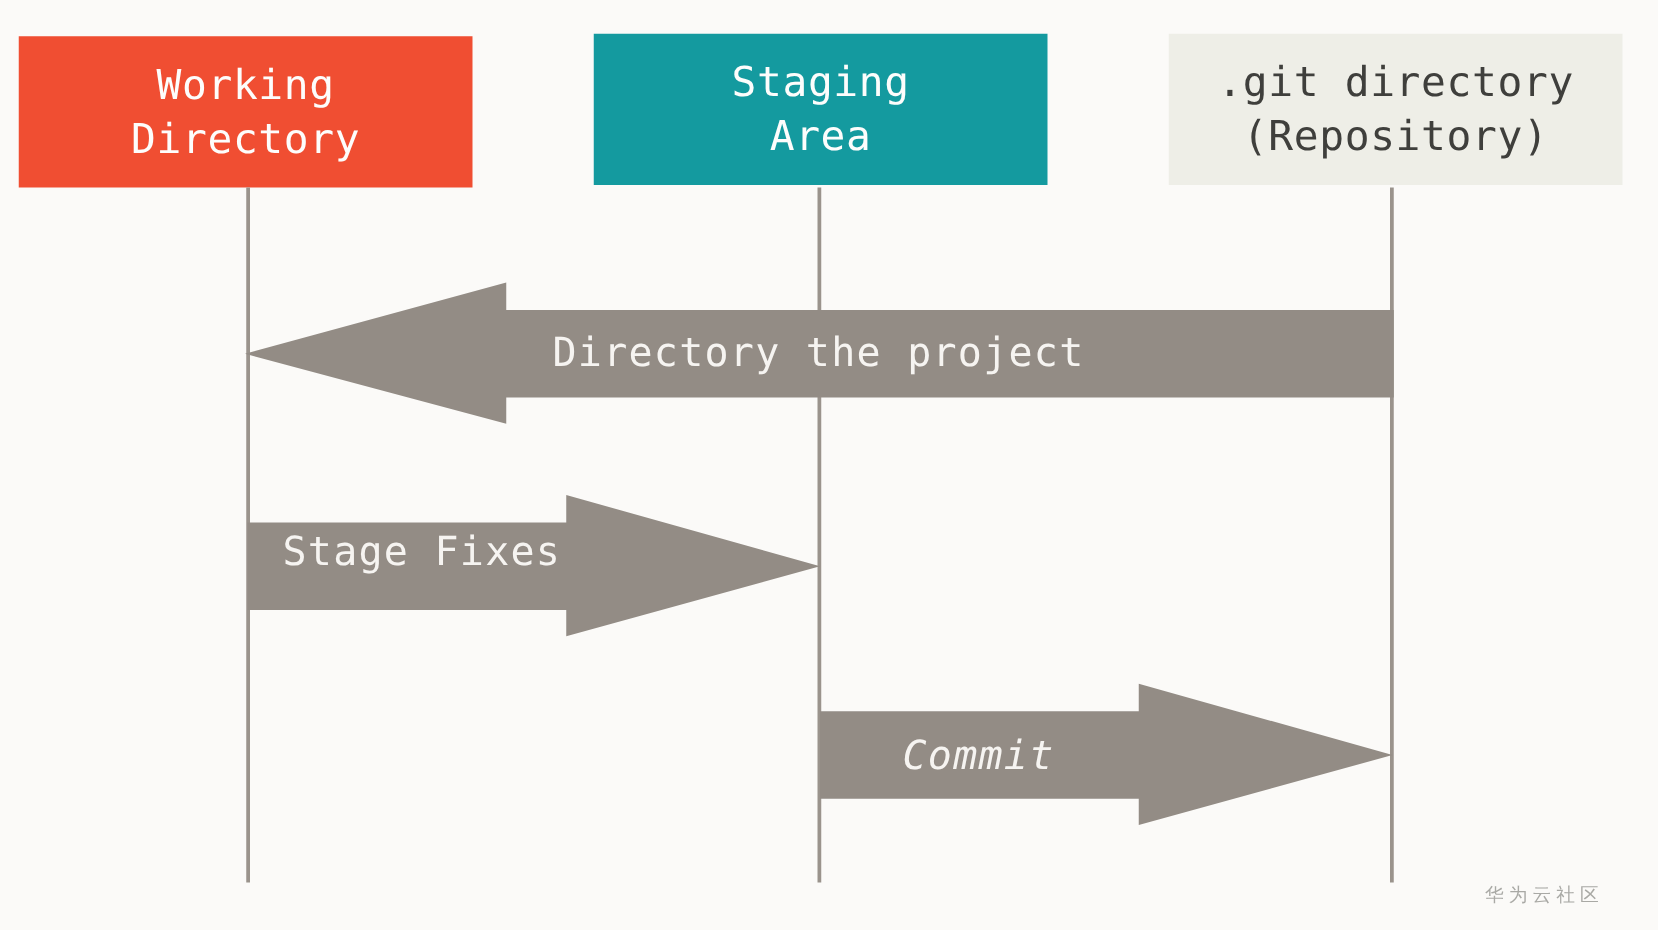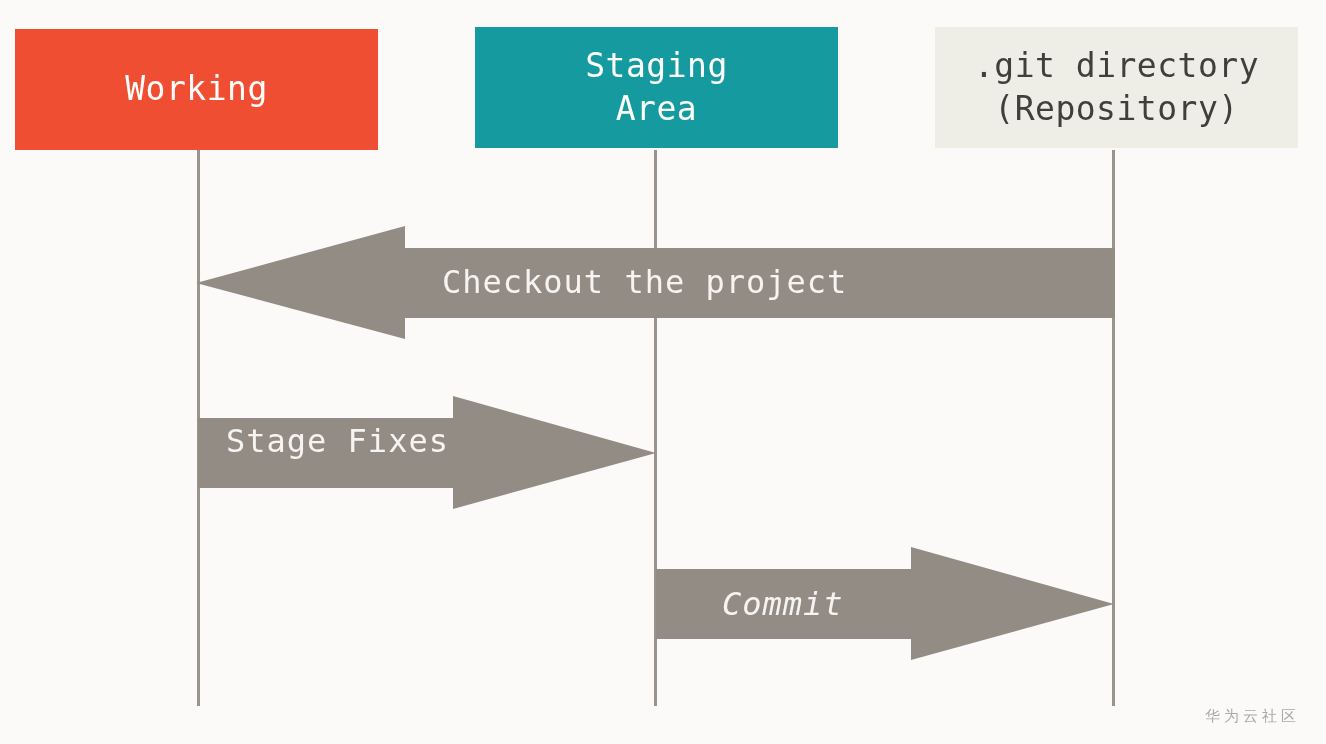--- a/index.html
+++ b/index.html
@@ -81,56 +81,57 @@
 
   #arrow-stage-svg { left: 198px; top: 396px; }
   #arrow-stage-label { left: 226px; top: 425px; }
 
   #arrow-commit-svg { left: 656px; top: 547px; }
   #arrow-commit-label { left: 722px; top: 588px; font-style: italic; }
 
   
   #watermark {
     position: absolute;
-    right: 26px;
+    right: 43px;
     bottom: 18px;
     color: #a9a9a5;
     font-family: Liberation Mono, monospace;
     font-size: 15px;
     letter-spacing: 4px;
     white-space: nowrap;
   }
 </style>
 </head>
 <body>
 
 <div id="canvas">
 
   <div class="area-box" id="box-working">
     <span class="area-line">Working</span>
+    <span class="area-line">Directory</span>
   </div>
 
   <div class="area-box" id="box-repo">
     <span class="area-line">.git directory</span>
     <span class="area-line">(Repository)</span>
   </div>
 
   <div class="area-box" id="box-staging">
     <span class="area-line">Staging</span>
     <span class="area-line">Area</span>
   </div>
 
   <div class="lifeline" id="lifeline-working"></div>
   <div class="lifeline" id="lifeline-staging"></div>
   <div class="lifeline" id="lifeline-repo"></div>
 
   <svg class="arrow-svg" id="arrow-checkout-svg" width="919" height="113" viewBox="0 0 919 113">
     <polygon class="arrow-shape" points="0,57 209,0 209,22 919,22 919,92 209,92 209,113"></polygon>
   </svg>
-  <div class="arrow-label" id="arrow-checkout-label">Checkout the project</div>
+  <div class="arrow-label" id="arrow-checkout-label">Directory the project</div>
 
   <svg class="arrow-svg" id="arrow-stage-svg" width="458" height="113" viewBox="0 0 458 113">
     <polygon class="arrow-shape" points="0,22 255,22 255,0 458,57 255,113 255,92 0,92"></polygon>
   </svg>
   <div class="arrow-label" id="arrow-stage-label">Stage Fixes</div>
 
   <svg class="arrow-svg" id="arrow-commit-svg" width="458" height="113" viewBox="0 0 458 113">
     <polygon class="arrow-shape" points="0,22 255,22 255,0 458,57 255,113 255,92 0,92"></polygon>
   </svg>
   <div class="arrow-label" id="arrow-commit-label">Commit</div>

